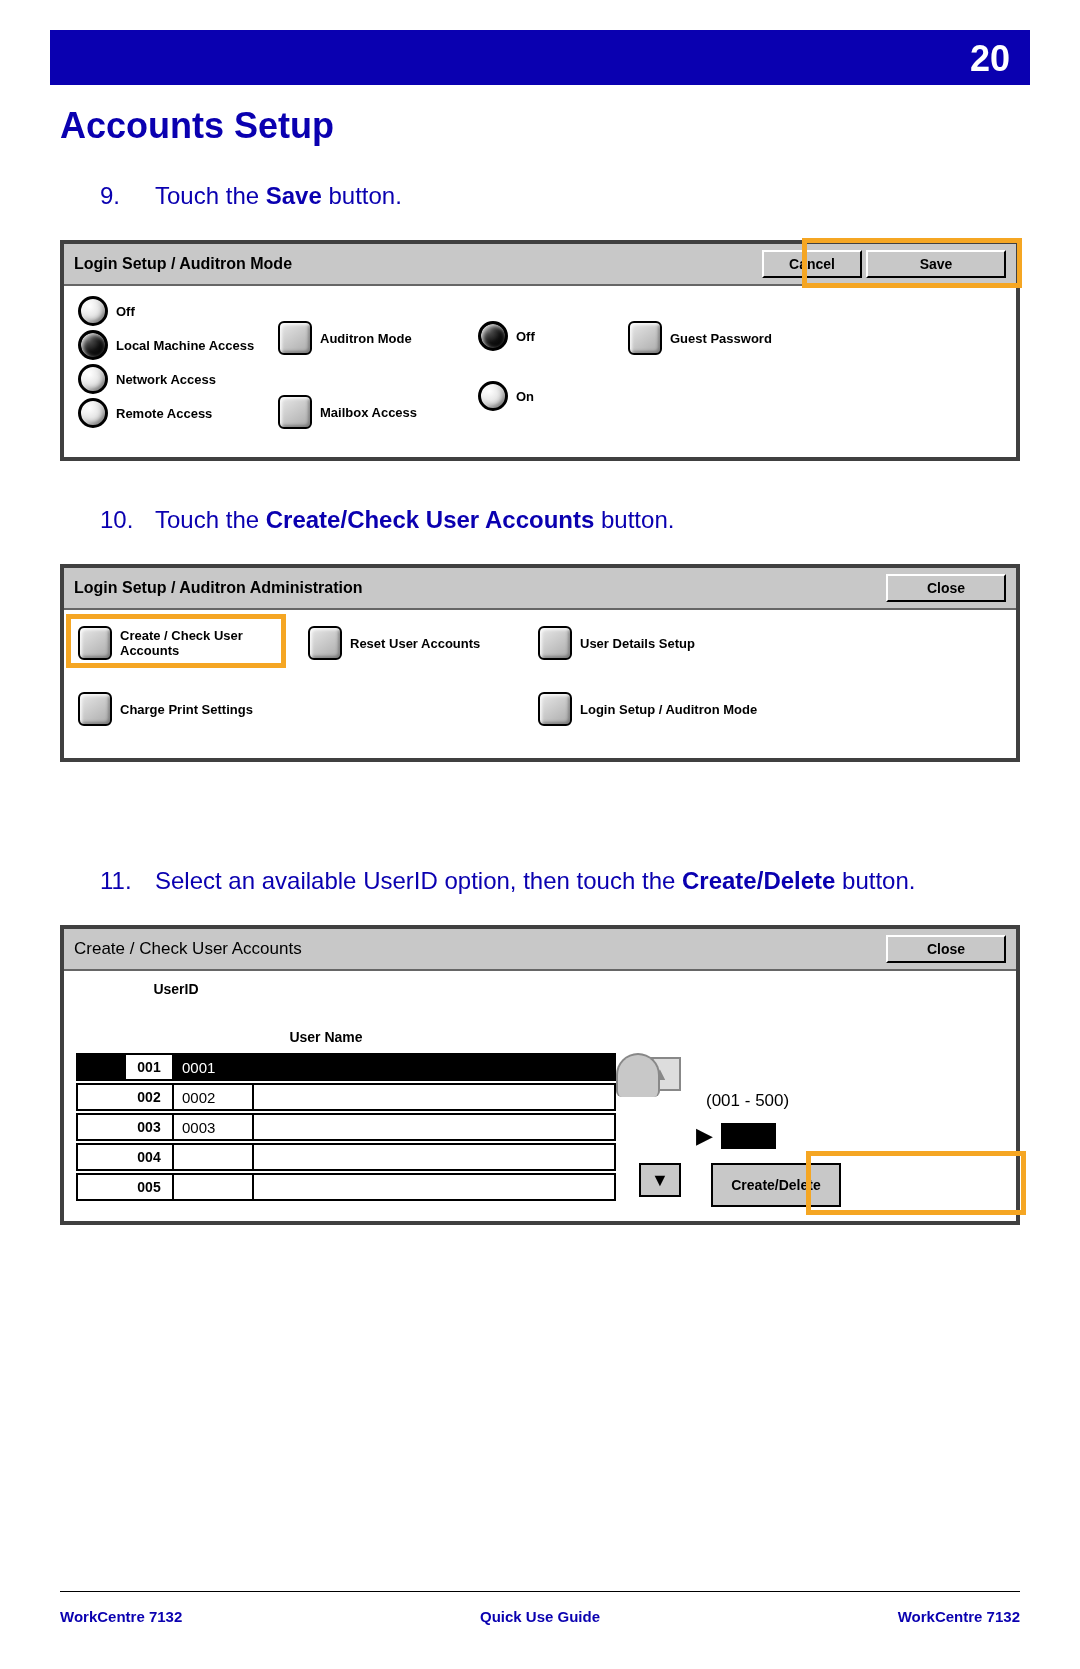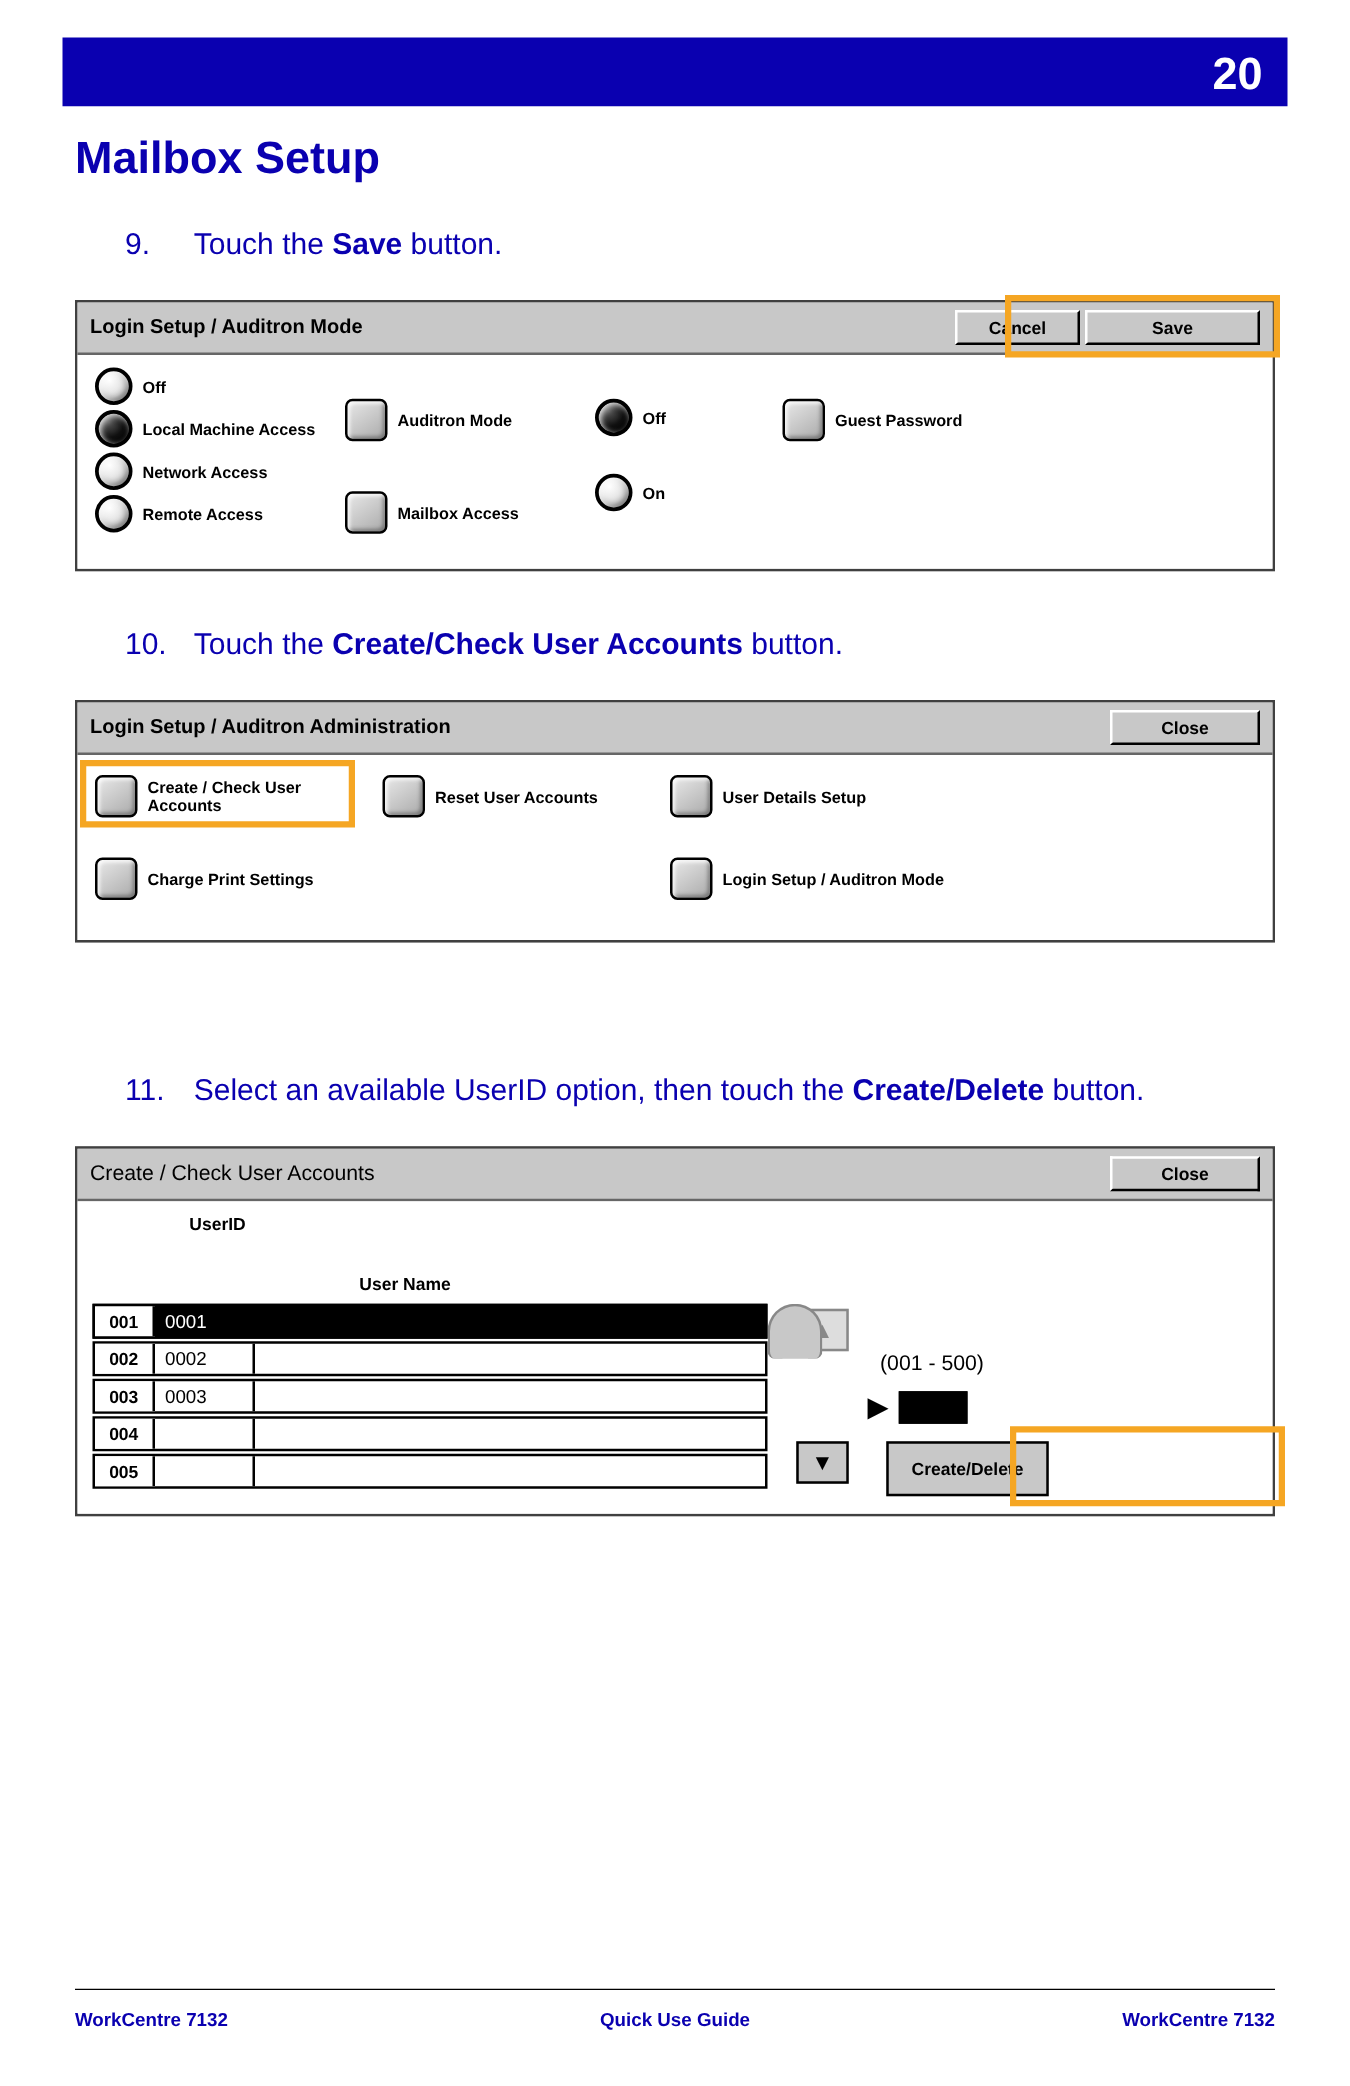--- a/index.html
+++ b/index.html
@@ -34,21 +34,21 @@
   .step {
     color: #0a00b0;
     font-size: 24px;
     margin: 0 0 30px 40px;
     display: flex;
   }
   .step-num { width: 55px; flex-shrink: 0; }
   .step-text { }
   .step-text b { font-weight: bold; }
   .panel {
-    border: 2px solid #404040;
+    border: 4px solid #404040;
     background: #c8c8c8;
     margin-bottom: 45px;
     position: relative;
   }
   .panel-header {
     background: #c8c8c8;
     border-bottom: 2px solid #666;
     padding: 6px 10px;
     font-size: 16px;
     font-weight: bold;
@@ -135,20 +135,21 @@
   .p3-row.sel .cell { color: #fff; }
   .p3-row .idx {
     width: 48px;
     text-align: center;
     font-weight: bold;
     font-size: 14px;
     border-right: 2px solid #000;
     display: flex; align-items: center; justify-content: center;
     background: #fff;
     color: #000;
+    margin-left: 48px;
   }
   .p3-row.sel .idx { background: #fff; color: #000; }
   .p3-row .cell {
     border-right: 2px solid #000;
     padding: 0 8px;
     display: flex;
     align-items: center;
     font-size: 15px;
   }
   .p3-row .cell.uid { width: 80px; }
@@ -207,21 +208,21 @@
     font-weight: bold;
   }
 </style>
 </head>
 <body>
 
 <div class="header-bar">
   <div class="page-num">20</div>
 </div>
 
-<h1 class="page-title">Mailbox Setup</h1>
+<h1 class="page-title">Accounts Setup</h1>
 
 <div class="step">
   <span class="step-num">9.</span>
   <span class="step-text">
     <span>Touch the </span><b>Save</b><span> button.</span>
   </span>
 </div>
 
 <div class="panel">
   <div class="panel-header">

